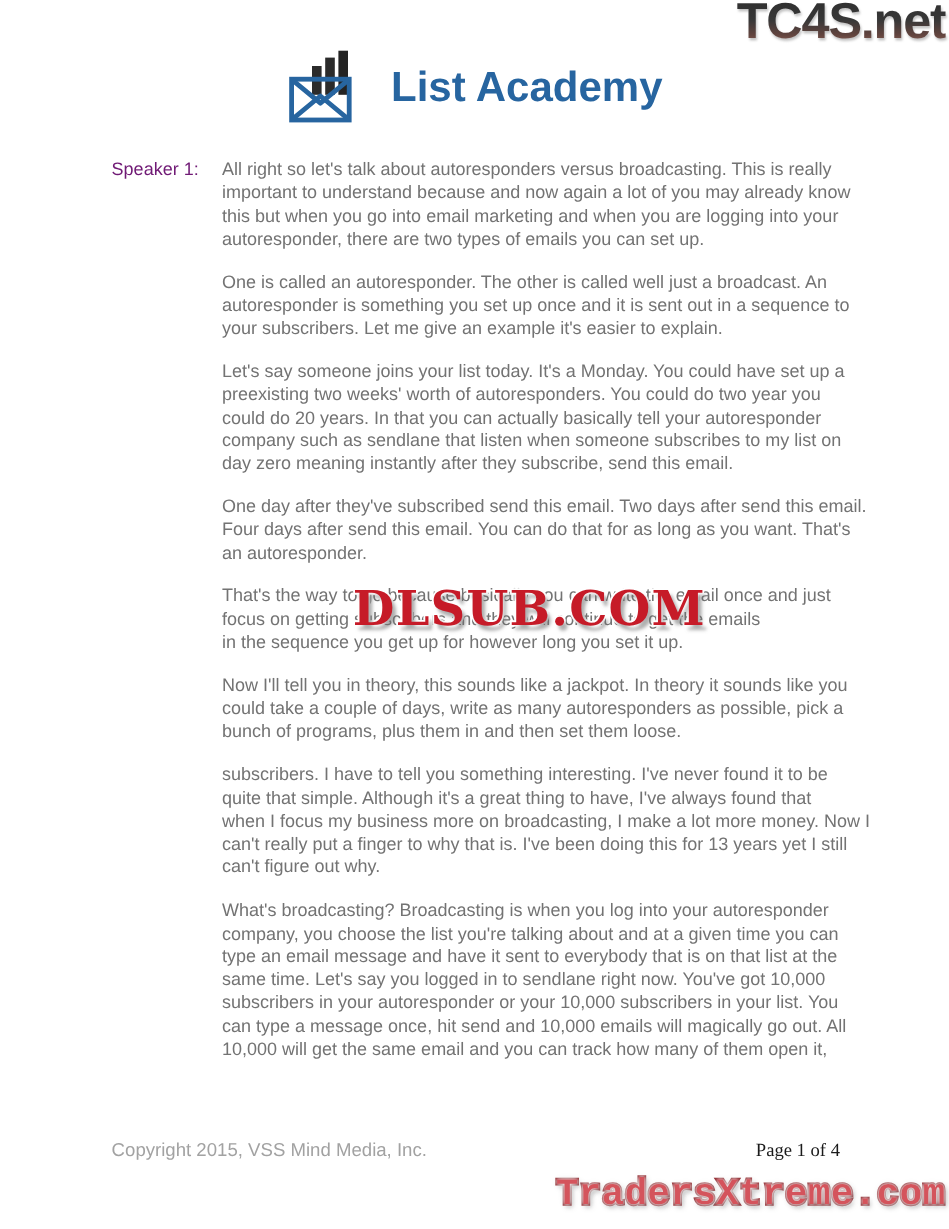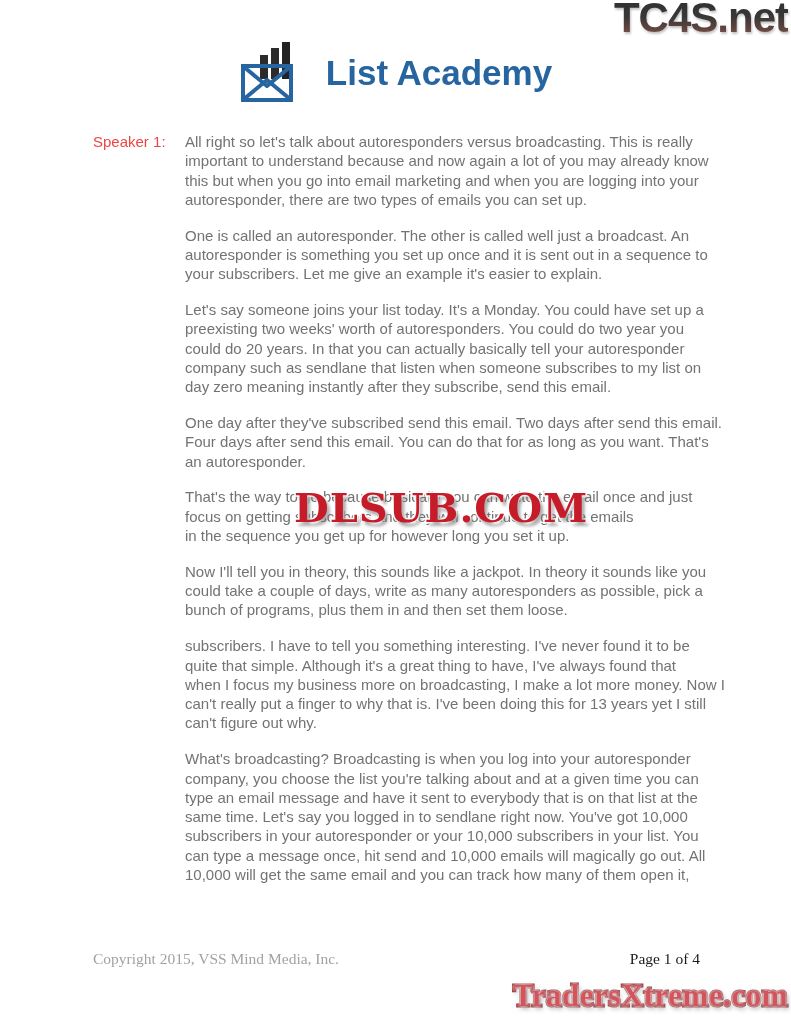--- a/index.html
+++ b/index.html
@@ -22,50 +22,50 @@
     display:flex;align-items:center;justify-content:center;gap:29px;
   }
   .brand-icon svg{display:block;}
   .brand-text{
     font-family:"Liberation Sans",sans-serif;
     font-weight:700;font-size:35px;color:#2765a0;letter-spacing:0px;
   }
   
   .speaker{
     position:absolute;left:93px;top:132px;
-    font-size:15px;color:#ef4444;line-height:19.3px;
+    font-size:15px;color:#701a75;line-height:19.3px;
   }
   .transcript{
     position:absolute;left:185px;top:132px;width:540px;
     font-size:15px;color:#737373;
   }
   .para{margin:0 0 16.5px 0;padding:0;}
   .tline{line-height:19.3px;white-space:nowrap;}
   
   .wm-center{
     position:absolute;left:259px;top:484px;
     font-family:"DejaVu Serif",serif;font-weight:700;font-size:40px;letter-spacing:1px;
     color:#c61b28;
     -webkit-text-stroke:3px #ffffff;paint-order:stroke fill;
     text-shadow:3px 4px 3px rgba(110,110,110,0.55),-1px -1px 0 rgba(255,255,255,0.9);
     margin-left:35px;
   }
   
   .footer-copy{
     position:absolute;left:93px;top:950px;
-    font-family:Liberation Serif, serif;font-size:15.5px;color:#a2a2a2;
+    font-family:Liberation Sans, sans-serif;font-size:15.5px;color:#a2a2a2;
   }
   .footer-page{
     position:absolute;right:91px;top:950px;
     font-family:"Liberation Serif",serif;font-size:15.5px;color:#1b1b1b;
   }
   
   .wm-bottom{
     position:absolute;right:3px;top:978px;
-    font-family:Liberation Serif, serif;font-weight:800;font-size:31px;letter-spacing:0.5px;
+    font-family:Liberation Mono, monospace;font-weight:800;font-size:31px;letter-spacing:0.5px;
     color:#d4545c;
     -webkit-text-stroke:3px #8e2026;paint-order:stroke fill;
     text-shadow:0 0 3px #ffffff,0 0 6px #e8e8e8,2px 3px 4px rgba(90,90,90,0.5);
   }
 </style>
 </head>
 <body>
 
 <div class="page">
 

